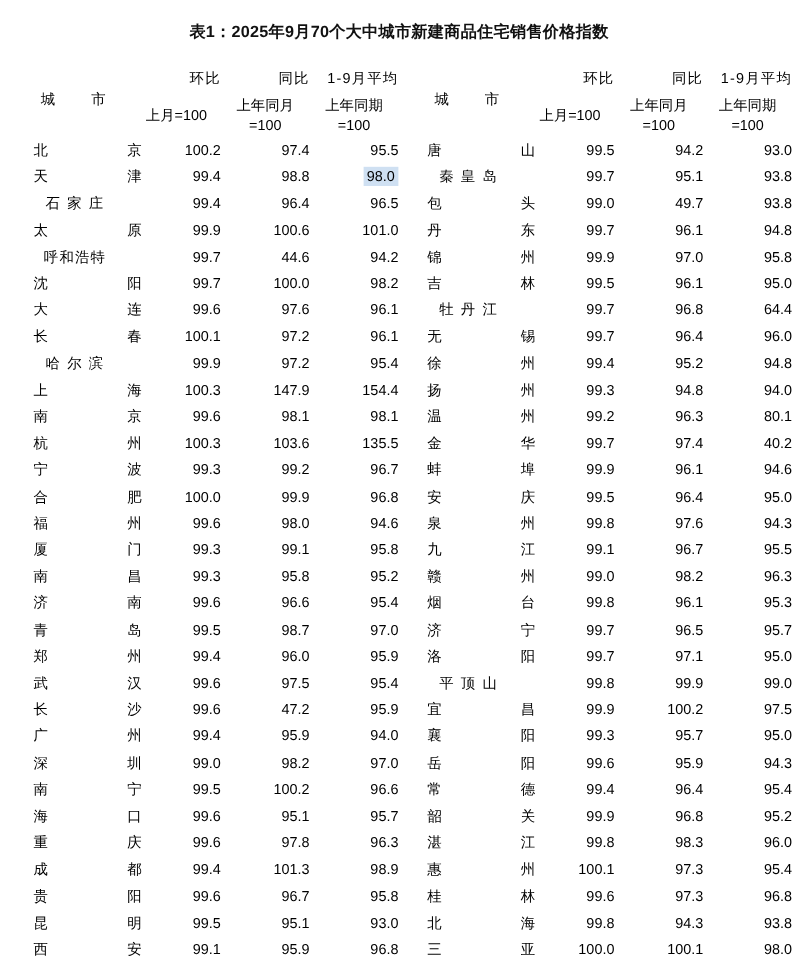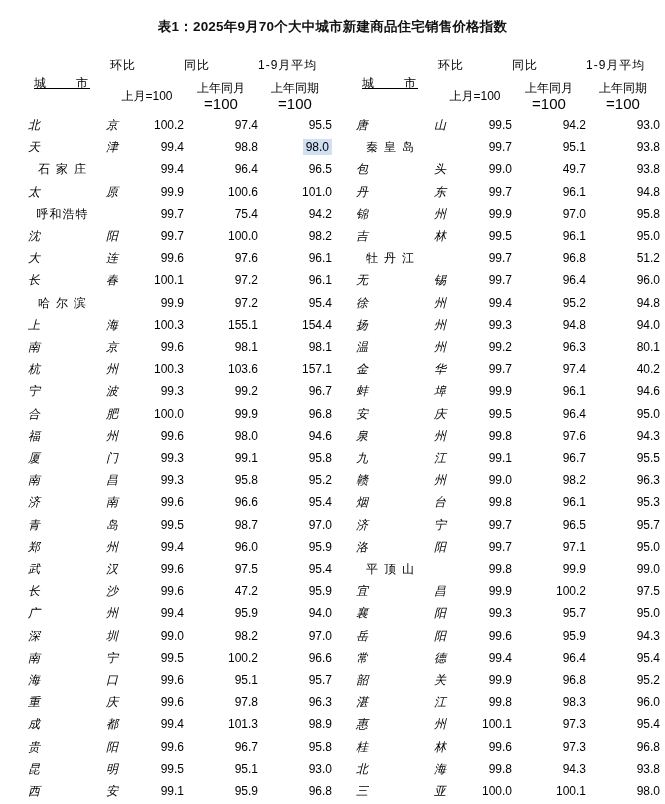--- a/index.html
+++ b/index.html
@@ -54,49 +54,48 @@
   .hdr-bottom td, .hdr-bottom th {
     border-bottom: 1.4px solid #000;
   }
   .city-head {
     vertical-align: middle;
     text-align: center;
     border-top: 1.4px solid #000;
     border-bottom: 1.4px solid #000;
     letter-spacing: 2px;
     font-size: 12.5px;
-    text-decoration: underline;
   }
   .grp {
-    text-align: left;
+    text-align: right;
     height: 26px;
     line-height: 26px;
     letter-spacing: 1px;
   }
   .sub {
     text-align: center;
     height: 36px;
     line-height: 16px;
     font-size: 11.5px;
     padding: 2px 0;
   }
   .sub small {
     display: block;
-    font-size: 15px;
+    font-size: 12px;
   }
   col.c-city { width: 96px; }
   col.c-val { width: 74px; }
   td.city {
     height: 22.2px;
     line-height: 22.2px;
     text-align: center;
     font-size: 12.5px;
     white-space: nowrap;
   }
-  td.city .sp2 { letter-spacing: 14px; padding-left: 14px; font-style: italic; }
+  td.city .sp2 { letter-spacing: 14px; padding-left: 14px; }
   td.city .sp3 { letter-spacing: 6px; padding-left: 6px; }
   td.city .sp4 { letter-spacing: 1px; padding-left: 1px; }
   td.val {
     height: 22.2px;
     line-height: 22.2px;
     text-align: right;
     padding-right: 9px;
     font-size: 12.5px;
     font-variant-numeric: tabular-nums;
   }
@@ -163,21 +162,21 @@
           </tr>
           <tr>
             <td class="city"><span class="sp2">太　　原</span></td>
             <td class="val">99.9</td>
             <td class="val">100.6</td>
             <td class="val">101.0</td>
           </tr>
           <tr>
             <td class="city"><span class="sp4">呼和浩特</span></td>
             <td class="val">99.7</td>
-            <td class="val">75.4</td>
+            <td class="val">44.6</td>
             <td class="val">94.2</td>
           </tr>
           <tr>
             <td class="city"><span class="sp2">沈　　阳</span></td>
             <td class="val">99.7</td>
             <td class="val">100.0</td>
             <td class="val">98.2</td>
           </tr>
           <tr>
             <td class="city"><span class="sp2">大　　连</span></td>
@@ -193,34 +192,34 @@
           </tr>
           <tr>
             <td class="city"><span class="sp3">哈尔滨</span></td>
             <td class="val">99.9</td>
             <td class="val">97.2</td>
             <td class="val">95.4</td>
           </tr>
           <tr>
             <td class="city"><span class="sp2">上　　海</span></td>
             <td class="val">100.3</td>
-            <td class="val">155.1</td>
+            <td class="val">147.9</td>
             <td class="val">154.4</td>
           </tr>
           <tr>
             <td class="city"><span class="sp2">南　　京</span></td>
             <td class="val">99.6</td>
             <td class="val">98.1</td>
             <td class="val">98.1</td>
           </tr>
           <tr>
             <td class="city"><span class="sp2">杭　　州</span></td>
             <td class="val">100.3</td>
             <td class="val">103.6</td>
-            <td class="val">157.1</td>
+            <td class="val">135.5</td>
           </tr>
           <tr>
             <td class="city"><span class="sp2">宁　　波</span></td>
             <td class="val">99.3</td>
             <td class="val">99.2</td>
             <td class="val">96.7</td>
           </tr>
           <tr>
             <td class="city"><span class="sp2">合　　肥</span></td>
             <td class="val">100.0</td>
@@ -400,21 +399,21 @@
           <tr>
             <td class="city"><span class="sp2">吉　　林</span></td>
             <td class="val">99.5</td>
             <td class="val">96.1</td>
             <td class="val">95.0</td>
           </tr>
           <tr>
             <td class="city"><span class="sp3">牡丹江</span></td>
             <td class="val">99.7</td>
             <td class="val">96.8</td>
-            <td class="val">51.2</td>
+            <td class="val">64.4</td>
           </tr>
           <tr>
             <td class="city"><span class="sp2">无　　锡</span></td>
             <td class="val">99.7</td>
             <td class="val">96.4</td>
             <td class="val">96.0</td>
           </tr>
           <tr>
             <td class="city"><span class="sp2">徐　　州</span></td>
             <td class="val">99.4</td>

